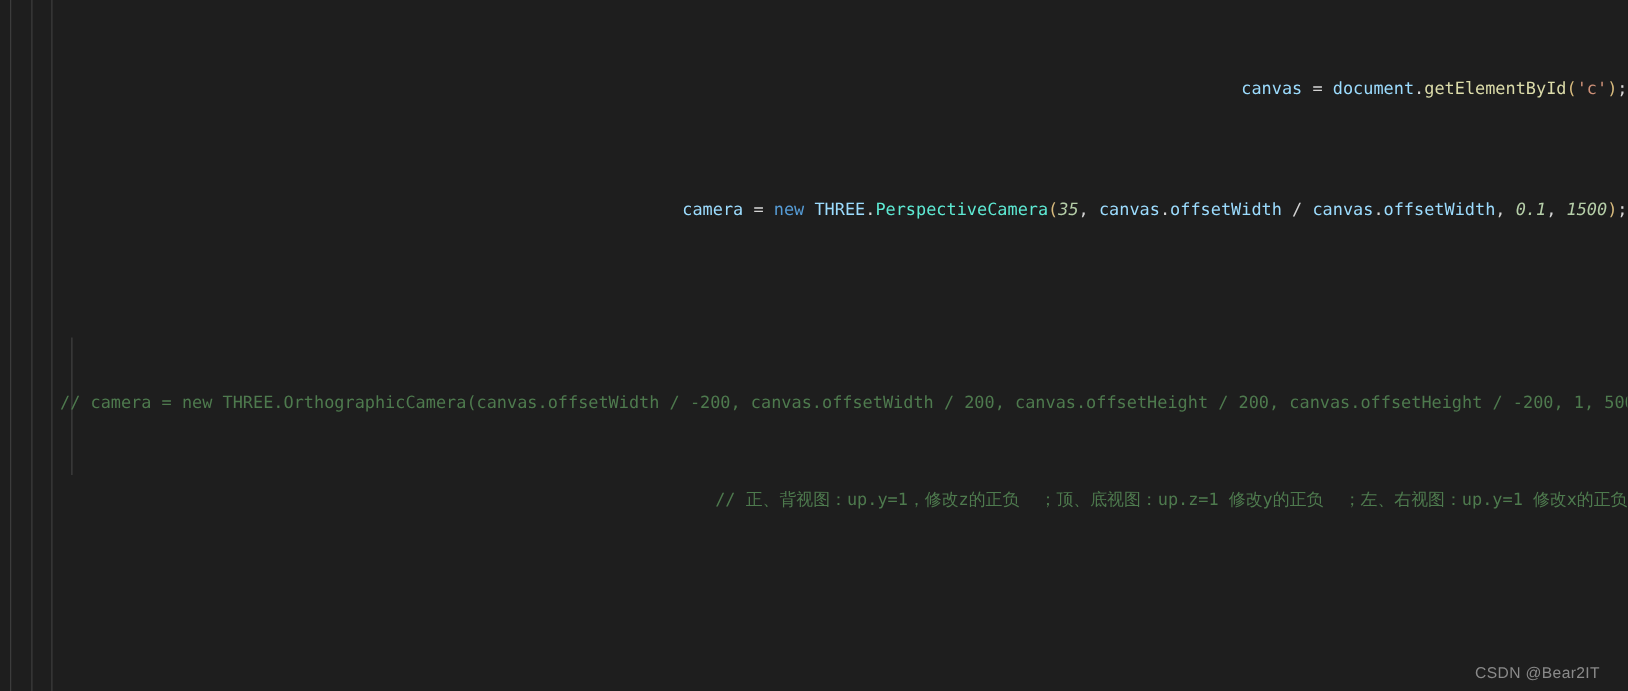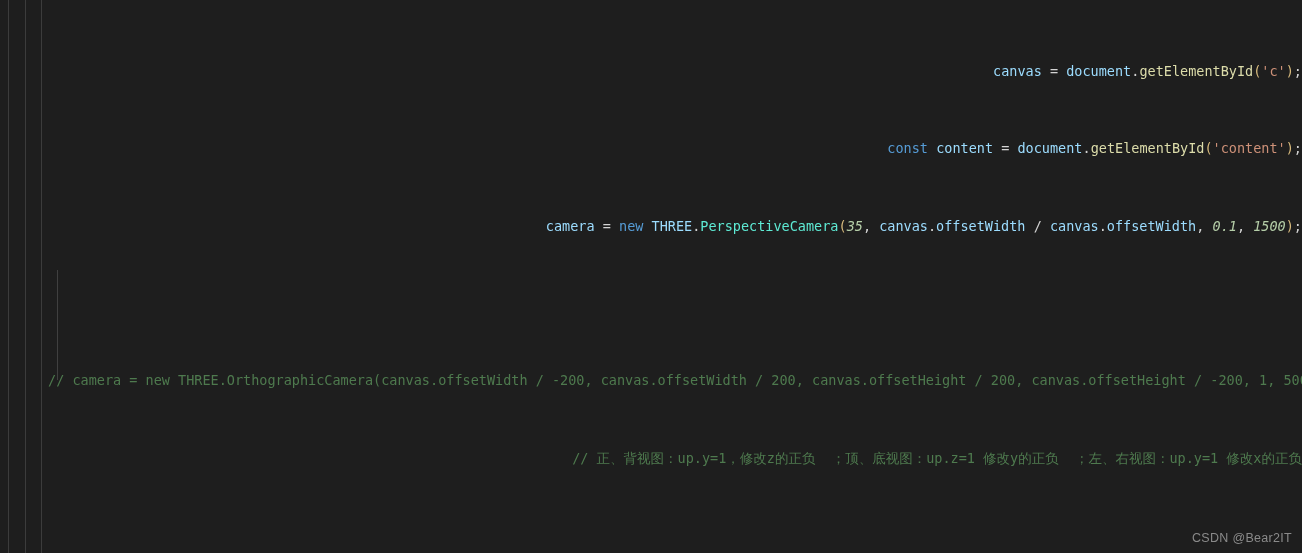--- a/index.html
+++ b/index.html
@@ -60,21 +60,21 @@
   .cls    { color: #5eead4; }
   .fn     { color: #dcdcaa; }
   .str    { color: #ce9178; }
   .num    { color: #b5cea8; font-style: italic; }
   .cmt    { color: #4e7a4e; }
   .op     { color: #d4d4d4; }
   .punct  { color: #d4d4d4; }
   .paren1 { color: #d7ba7d; }
   .watermark {
     position: absolute;
-    right: 10px;
+    right: 22px;
     bottom: 5px;
     color: #8a8a8a;
     font-family: "Liberation Sans", sans-serif;
     font-size: 12.5px;
     letter-spacing: .3px;
   }
 </style>
 </head>
 <body>
 
@@ -84,21 +84,20 @@
   <div class="grule r2"></div>
   <div class="grule r3"></div>
 
   
   <div class="iguide" style="top:270px;height:110px;"></div>
 
   <div class="code">
 
     <div class="line"><span class="var">canvas</span> <span class="op">=</span> <span class="var">document</span><span class="punct">.</span><span class="fn">getElementById</span><span class="paren1">(</span><span class="str">'c'</span><span class="paren1">)</span><span class="punct">;</span></div>
 
-    <div class="line"><span class="kw">const</span> <span class="var">content</span> <span class="op">=</span> <span class="var">document</span><span class="punct">.</span><span class="fn">getElementById</span><span class="paren1">(</span><span class="str">'content'</span><span class="paren1">)</span><span class="punct">;</span></div>
 
     <div class="line"><span class="var">camera</span> <span class="op">=</span> <span class="kw">new</span> <span class="var">THREE</span><span class="punct">.</span><span class="cls">PerspectiveCamera</span><span class="paren1">(</span><span class="num">35</span><span class="punct">,</span> <span class="var">canvas</span><span class="punct">.</span><span class="var">offsetWidth</span> <span class="op">/</span> <span class="var">canvas</span><span class="punct">.</span><span class="var">offsetWidth</span><span class="punct">,</span> <span class="num">0.1</span><span class="punct">,</span> <span class="num">1500</span><span class="paren1">)</span><span class="punct">;</span></div>
 
     <div class="line blank">&nbsp;</div>
 
     <div class="line"><span class="cmt">// camera = new THREE.OrthographicCamera(canvas.offsetWidth / -200, canvas.offsetWidth / 200, canvas.offsetHeight / 200, canvas.offsetHeight / -200, 1, 500);</span></div>
 
     <div class="line"><span class="cmt">// 正、背视图：up.y=1，修改z的正负  ；顶、底视图：up.z=1 修改y的正负  ；左、右视图：up.y=1 修改x的正负</span></div>
 
     <div class="line blank">&nbsp;</div>

